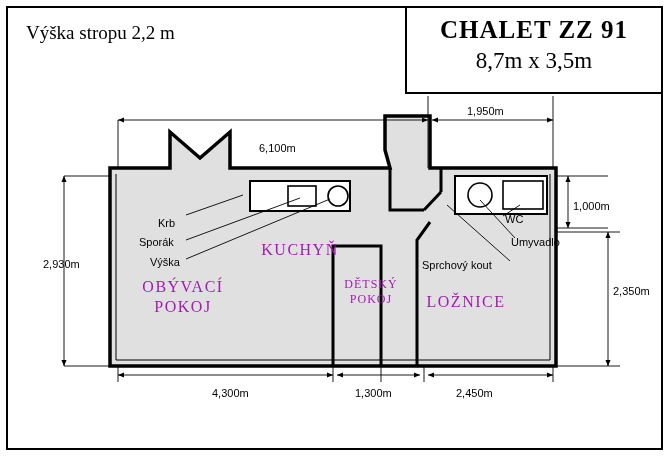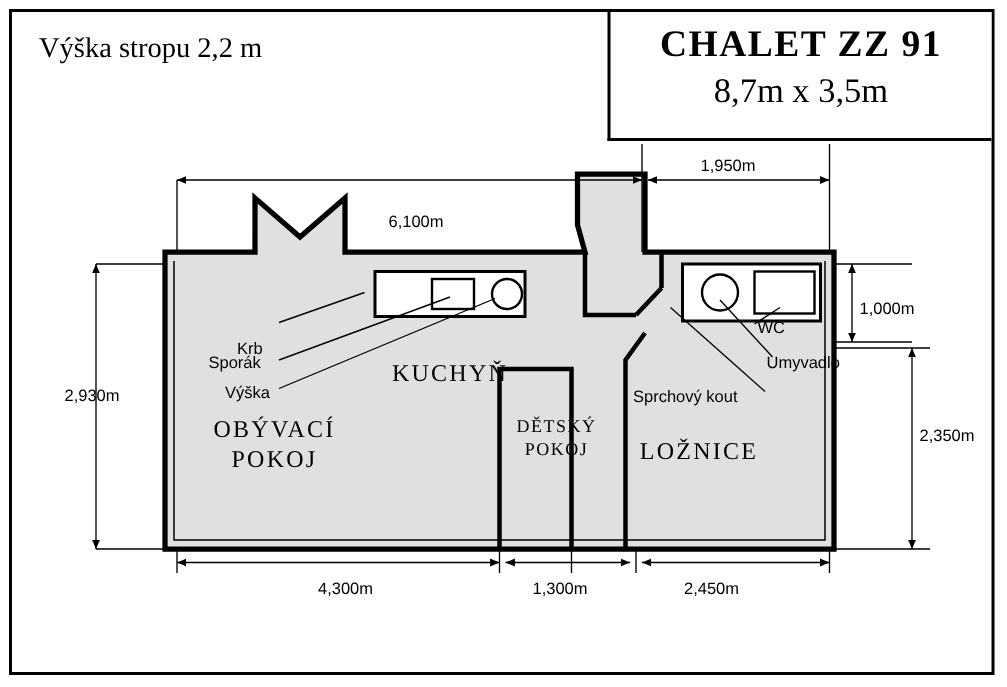--- a/index.html
+++ b/index.html
@@ -64,21 +64,21 @@
     top: 0;
     width: 671px;
     height: 458px;
   }
 
   
   .room-label {
     position: absolute;
     font-family: "Liberation Serif", serif;
     text-align: center;
-    color: #000000;
+    color: #a21caf;
     line-height: 1.25;
   }
   .r-obyvaci {
     left: 118px;
     top: 277px;
     width: 130px;
     font-size: 16px;
     letter-spacing: 1.5px;
   }
   .r-kuchyn {
@@ -104,21 +104,21 @@
   }
 
   
   .callout {
     position: absolute;
     font-family: "Liberation Sans", sans-serif;
     font-size: 11px;
     color: #000;
     white-space: nowrap;
   }
-  .c-krb      { left: 158px; top: 227px; }
+  .c-krb      { left: 158px; top: 217px; }
   .c-sporak   { left: 139px; top: 236px; }
   .c-drez     { left: 150px; top: 256px; }
   .c-wc       { left: 505px; top: 213px; }
   .c-umyvadlo { left: 470px; top: 236px; padding-left: 41px; }
   .c-sprcha   { left: 422px; top: 259px; text-align: right; }
 
   
   .dim {
     position: absolute;
     font-family: "Liberation Sans", sans-serif;

